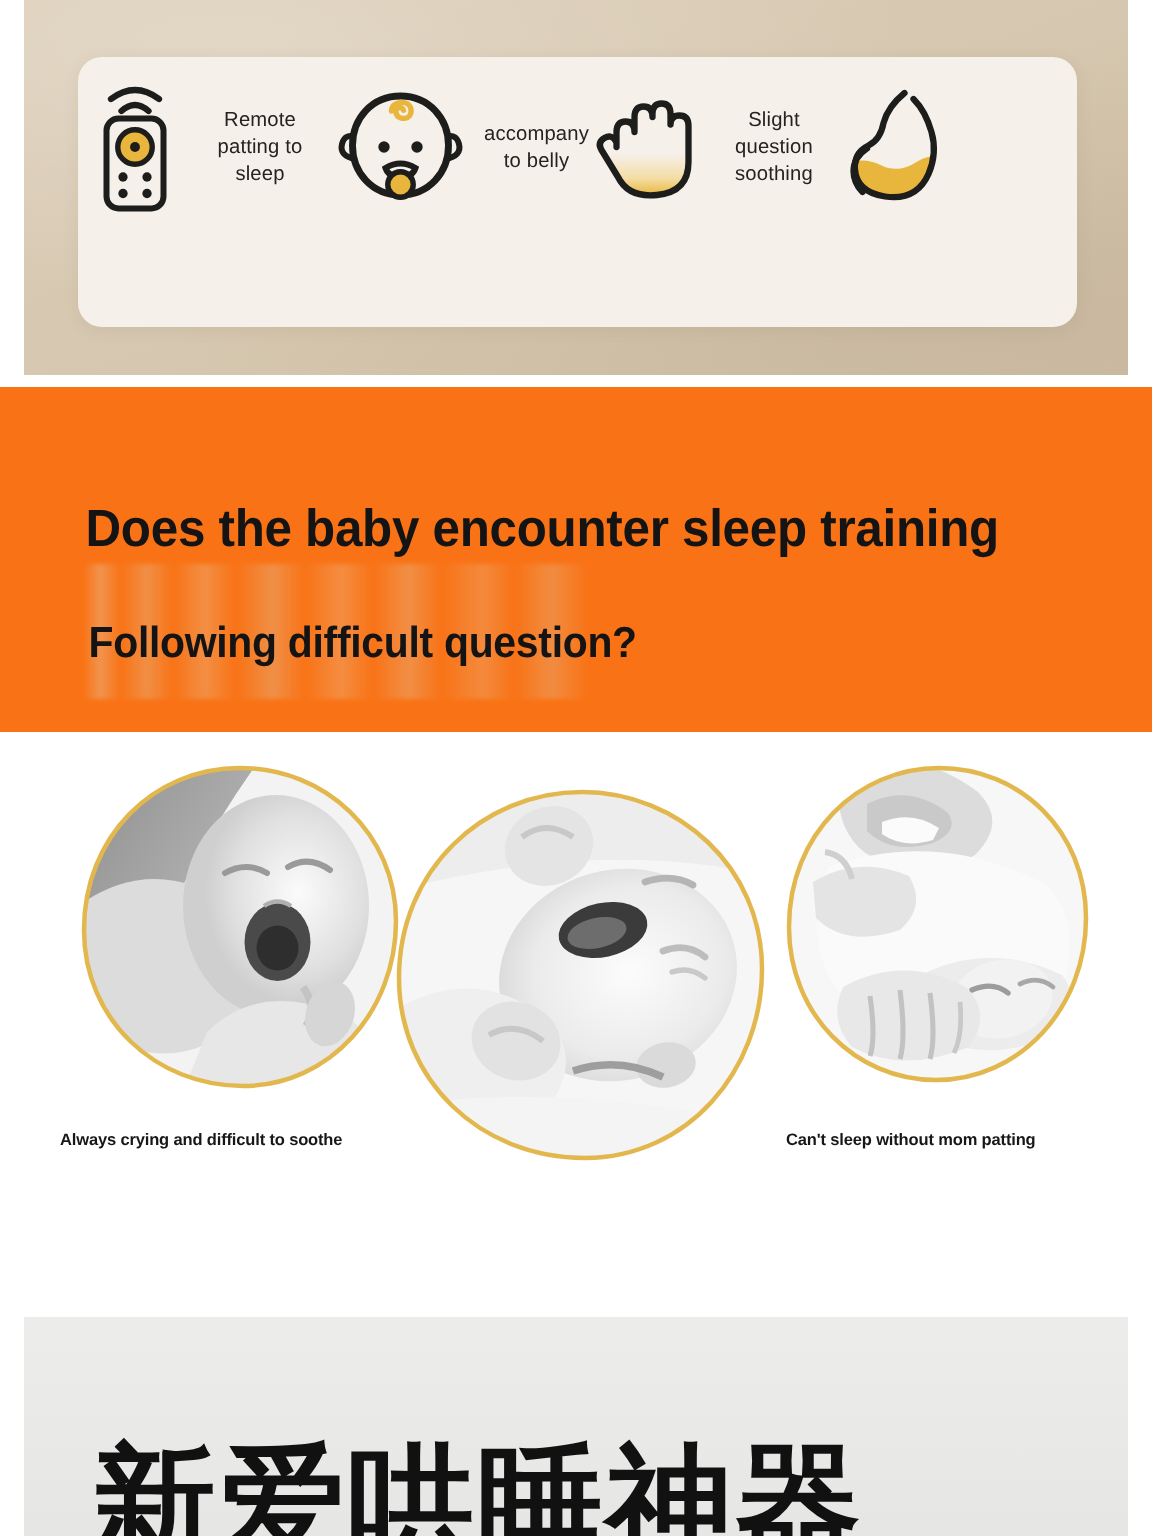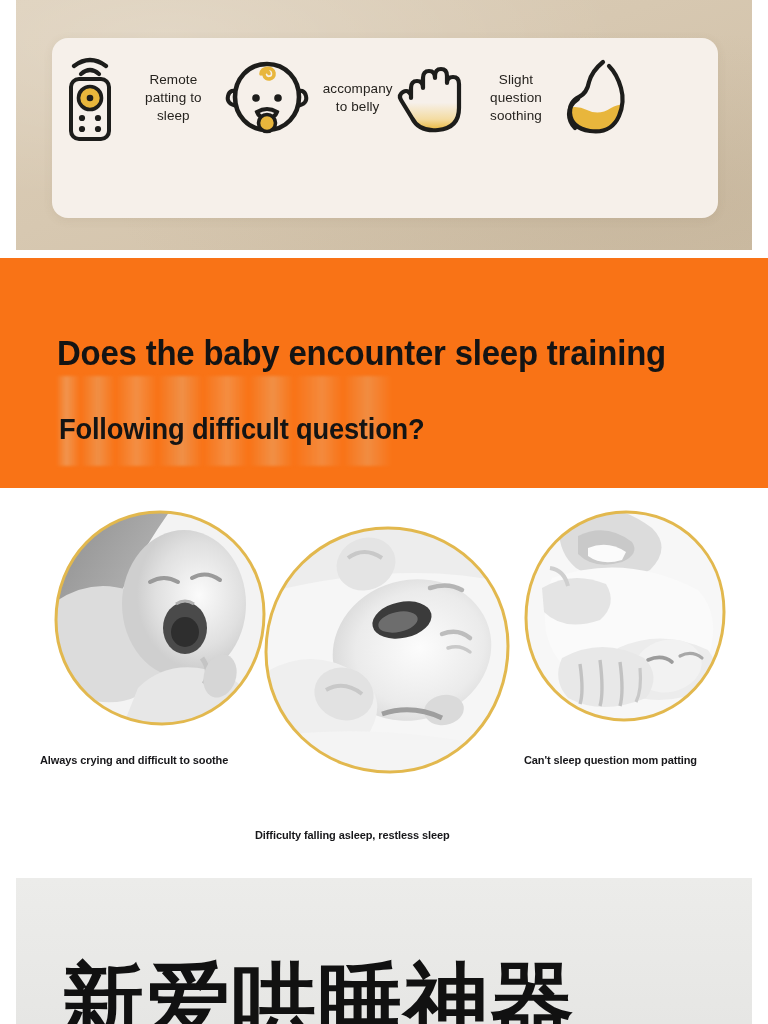--- a/index.html
+++ b/index.html
@@ -282,21 +282,20 @@
           <path d="M98 154 Q102 184 98 198" fill="none" stroke="#c2c2c2" stroke-width="3.4"></path>
           <path d="M118 160 Q120 182 114 194" fill="none" stroke="#c8c8c8" stroke-width="3.2"></path>
           <path d="M28 60 Q42 62 46 78" fill="none" stroke="#cfcfcf" stroke-width="4"></path>
         </g>
         <path d="M104 4 C158 4 202 46 202 104 C202 164 158 212 102 212
                  C48 212 4 168 4 110 C4 48 50 4 104 4 Z" fill="none" stroke="#e2b84e" stroke-width="3"></path>
       </svg>
     </div>
 
     <div class="cap cap-1">Always crying and difficult to soothe</div>
-    <div class="cap cap-2">Difficulty falling asleep, restless sleep</div>
-    <div class="cap cap-3">Can't sleep question mom patting</div>
+    <div class="cap cap-3">Can't sleep without mom patting</div>
   </section>
 
   <section class="bottom">
     <div class="cn-title">新爱哄睡神器</div>
   </section>
 
 </div>
 
 </body></html>

